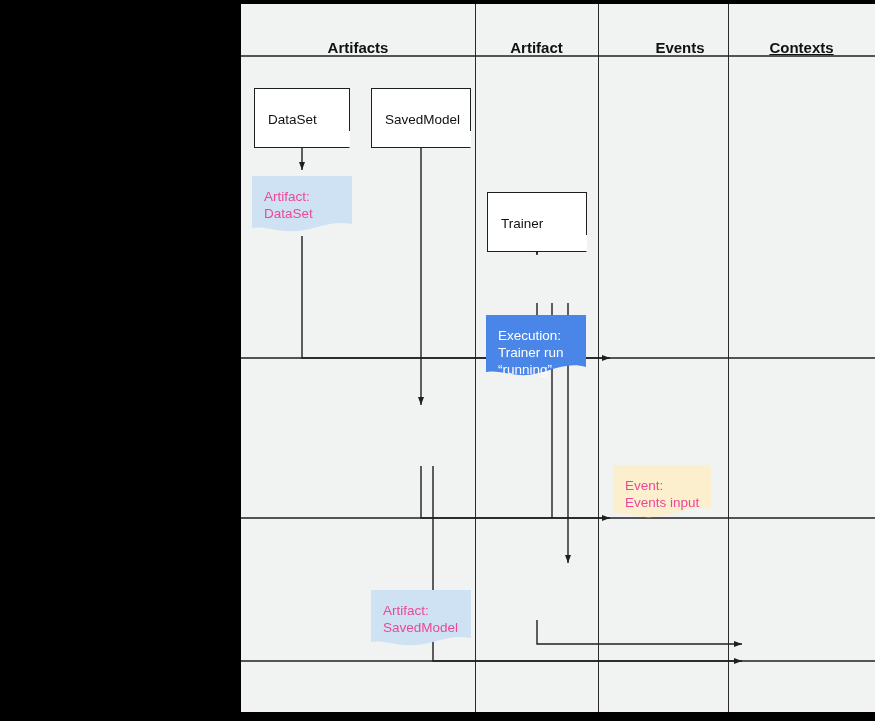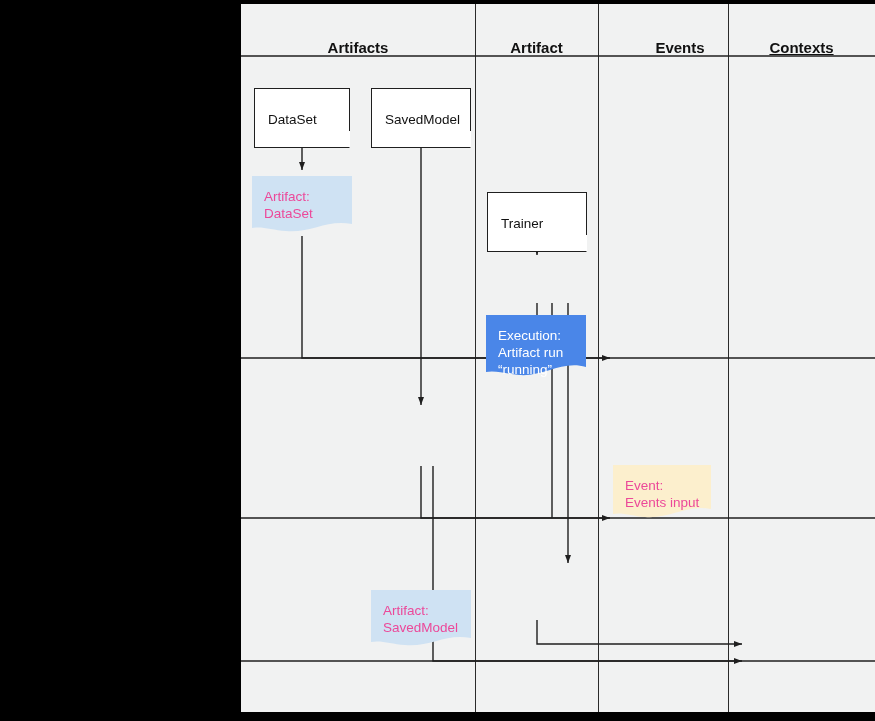--- a/index.html
+++ b/index.html
@@ -111,21 +111,21 @@
       <div>DataSet</div>
     </div>
   </div>
 
   <div class="node wavy" style="left:486px;top:255px;width:100px;height:65px;">
     <svg width="100" height="65">
         <path d="M0,0 L100,0 L100,52 C76,45 58,62 33,60 C20,59 10,55 0,57 Z" fill="#4a86e8"></path>
       </svg>
     <div class="txt t-light">
       <div>Execution:</div>
-      <div>Artifact run</div>
+      <div>Trainer run</div>
       <div>“running”</div>
     </div>
   </div>
 
   <div class="node wavy" style="left:613px;top:340px;width:98px;height:56px;">
     <svg width="98" height="56">
         <path d="M0,0 L98,0 L98,44 C74,39 57,54 32,52 C19,51 9,47 0,49 Z" fill="#fcefcd"></path>
       </svg>
     <div class="txt t-dark">
       <div>Event:</div>

